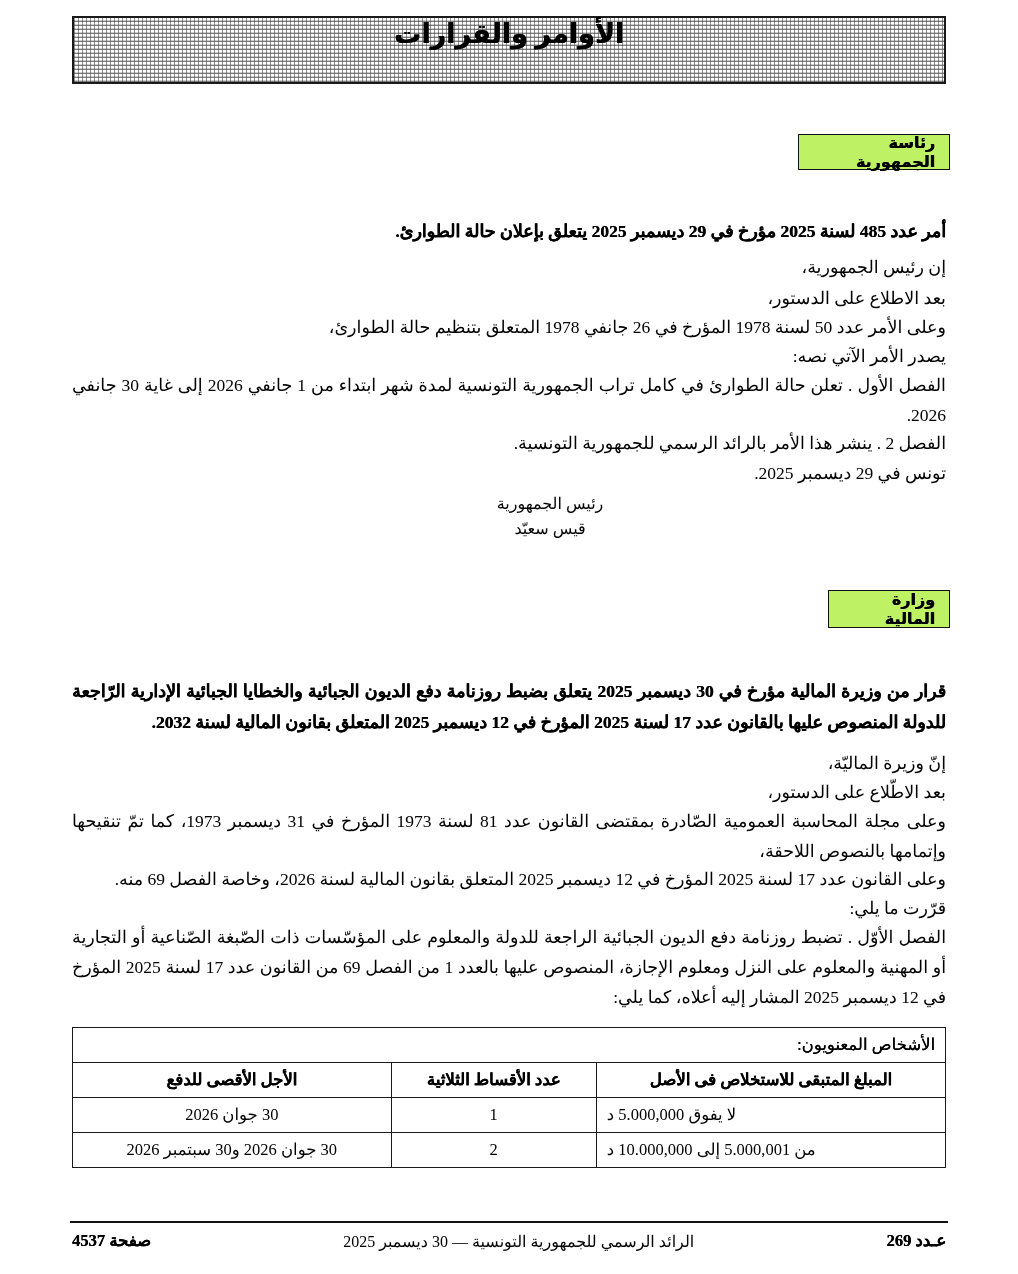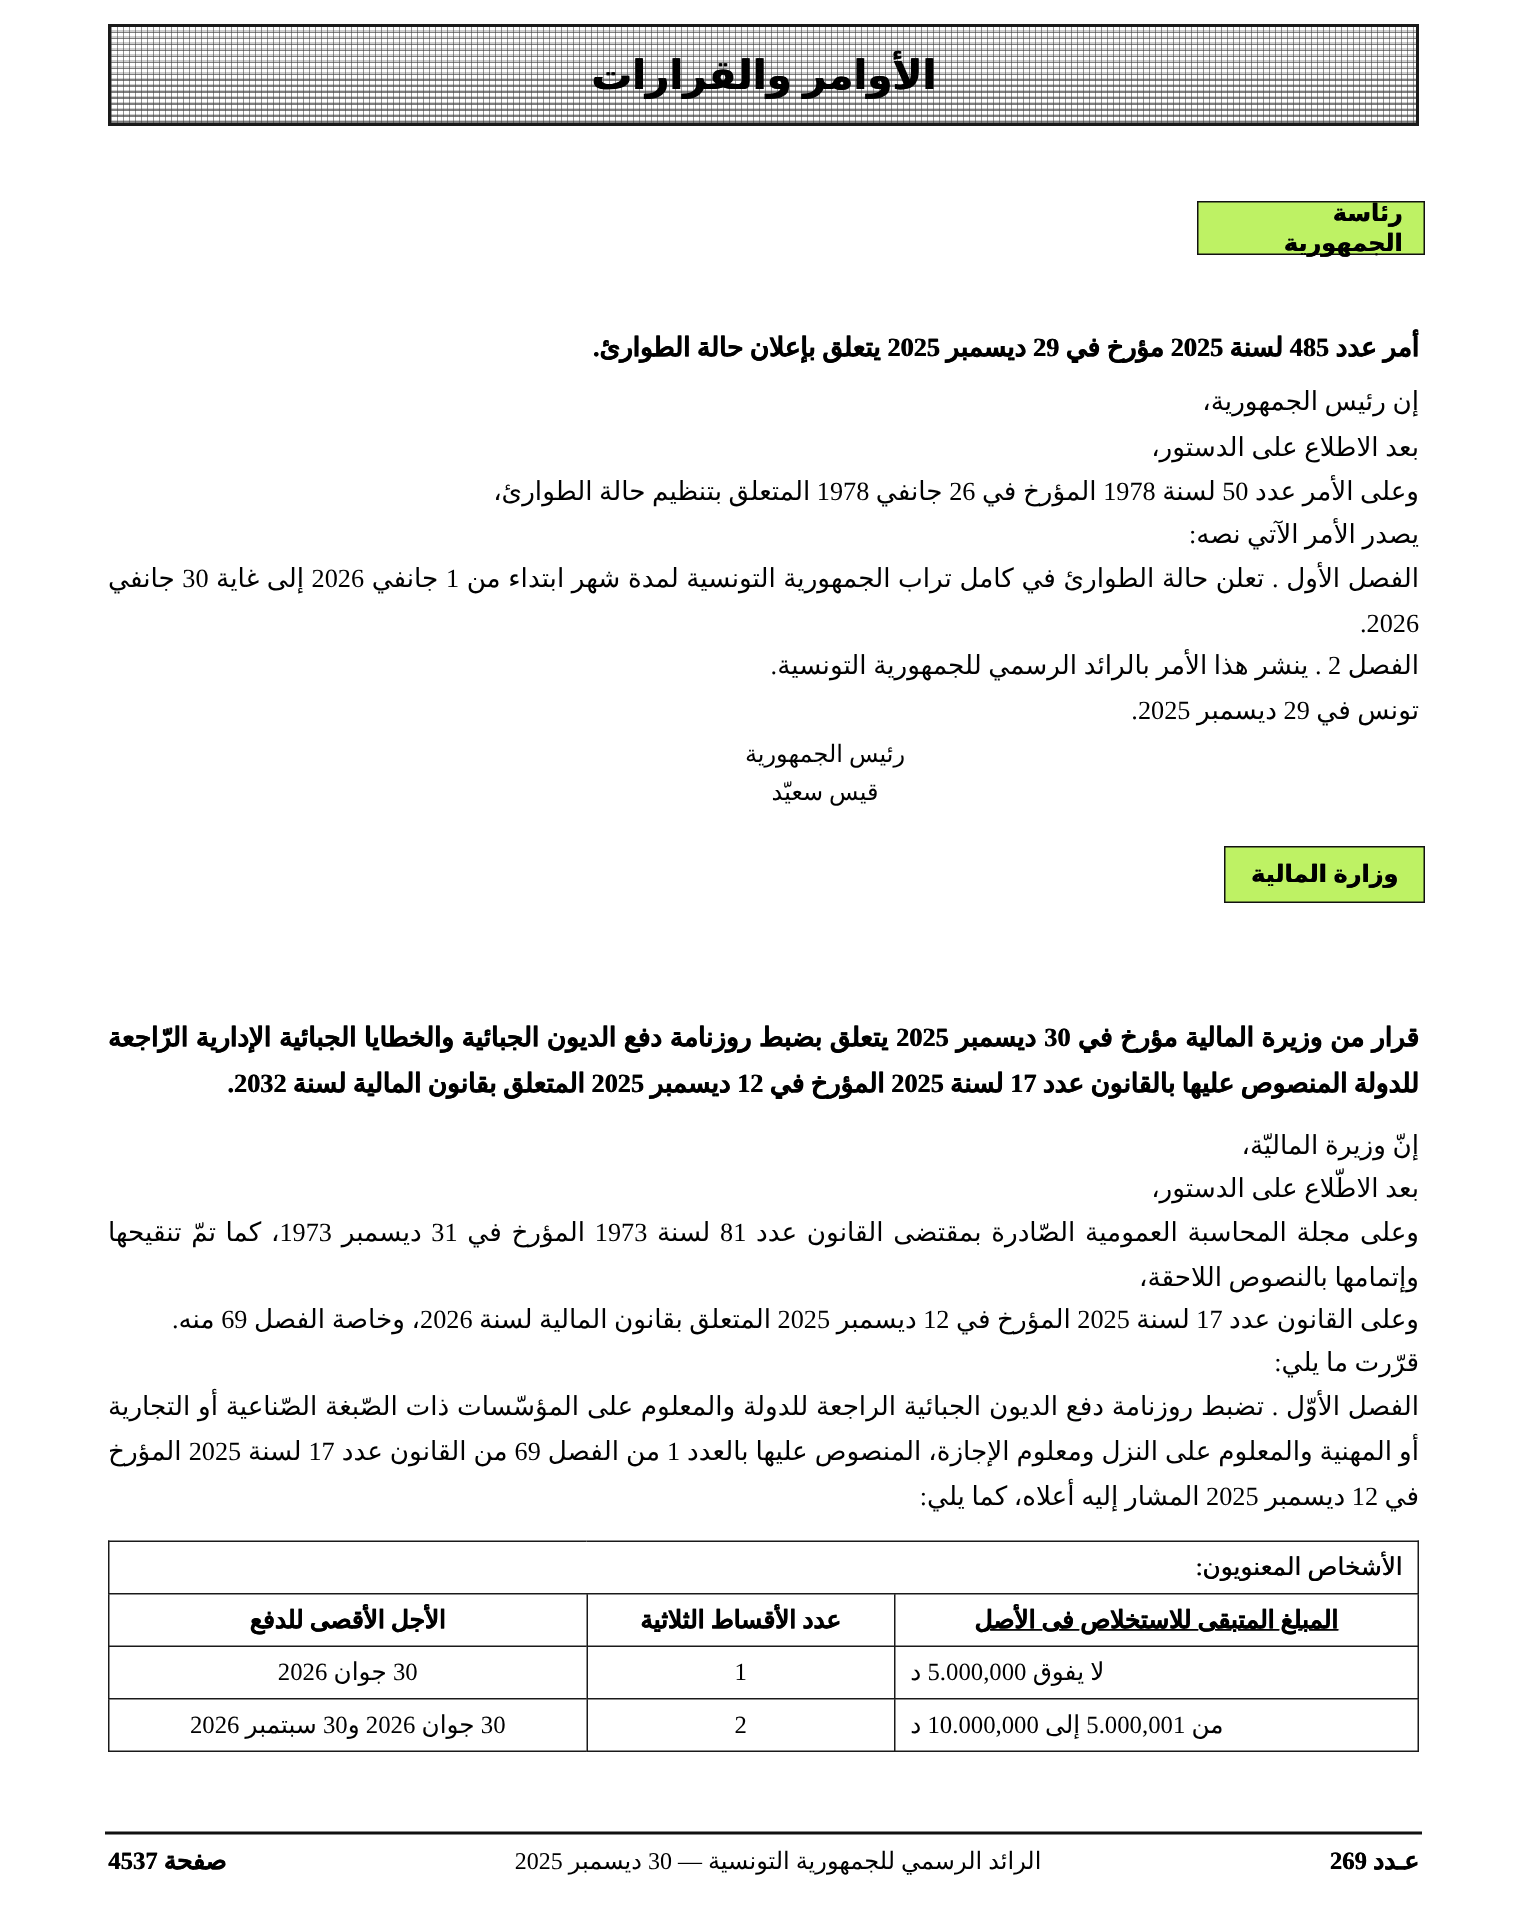--- a/index.html
+++ b/index.html
@@ -31,21 +31,21 @@
     left: 72px;
     right: 72px;
     height: 68px;
   }
   .banner {
     width: 100%;
     height: 100%;
     box-sizing: border-box;
     border: 2px solid #1a1a1a;
     display: flex;
-    align-items: center;
+    align-items: flex-start;
     justify-content: center;
     background-color: #ffffff;
     background-image:
       repeating-linear-gradient(0deg,
         rgba(60,60,60,0.55) 0px, rgba(60,60,60,0.55) 1px,
         rgba(255,255,255,0) 1px, rgba(255,255,255,0) 4px),
       repeating-linear-gradient(90deg,
         rgba(60,60,60,0.55) 0px, rgba(60,60,60,0.55) 1px,
         rgba(255,255,255,0) 1px, rgba(255,255,255,0) 4px),
       repeating-linear-gradient(0deg,
@@ -71,21 +71,21 @@
     align-items: center;
     justify-content: center;
     font-family: "Liberation Sans", "DejaVu Sans", sans-serif;
     font-weight: bold;
     font-size: 16px;
     padding: 5px 14px;
     box-sizing: border-box;
     text-shadow: 0.4px 0 0 #000;
   }
   #sec-presidency { top: 134px; left: auto; right: 68px; width: 152px; height: 36px; }
-  #sec-finance    { top: 564px; left: auto; right: 68px; width: 134px; height: 38px; }
+  #sec-finance    { top: 590px; left: auto; right: 68px; width: 122px; height: 38px; }
 
   
   .blk {
     position: absolute;
     font-size: 17.5px;
     line-height: 1.72;
     text-align: justify;
     text-align-last: right;
   }
   .bold-title {
@@ -150,21 +150,21 @@
   }
   td.group-head {
     font-weight: bold;
     text-align: right;
     text-shadow: 0.3px 0 0 #000;
     padding-right: 12px;
   }
   td.c-amount  { text-align: left; padding-right: 12px; width: 40%; }
   td.c-count   { text-align: center; width: 23.5%; }
   td.c-deadline{ text-align: center; width: 36.5%; }
-  th.c-amount  { width: 40%; text-decoration: underline; }
+  th.c-amount  { width: 40%; }
   th.c-count   { width: 23.5%; }
   th.c-deadline{ width: 36.5%; }
 
   
   .footer-rule {
     position: absolute;
     top: 1221px;
     right: 70px;
     left: 70px;
     border-top: 2.6px solid #111;

